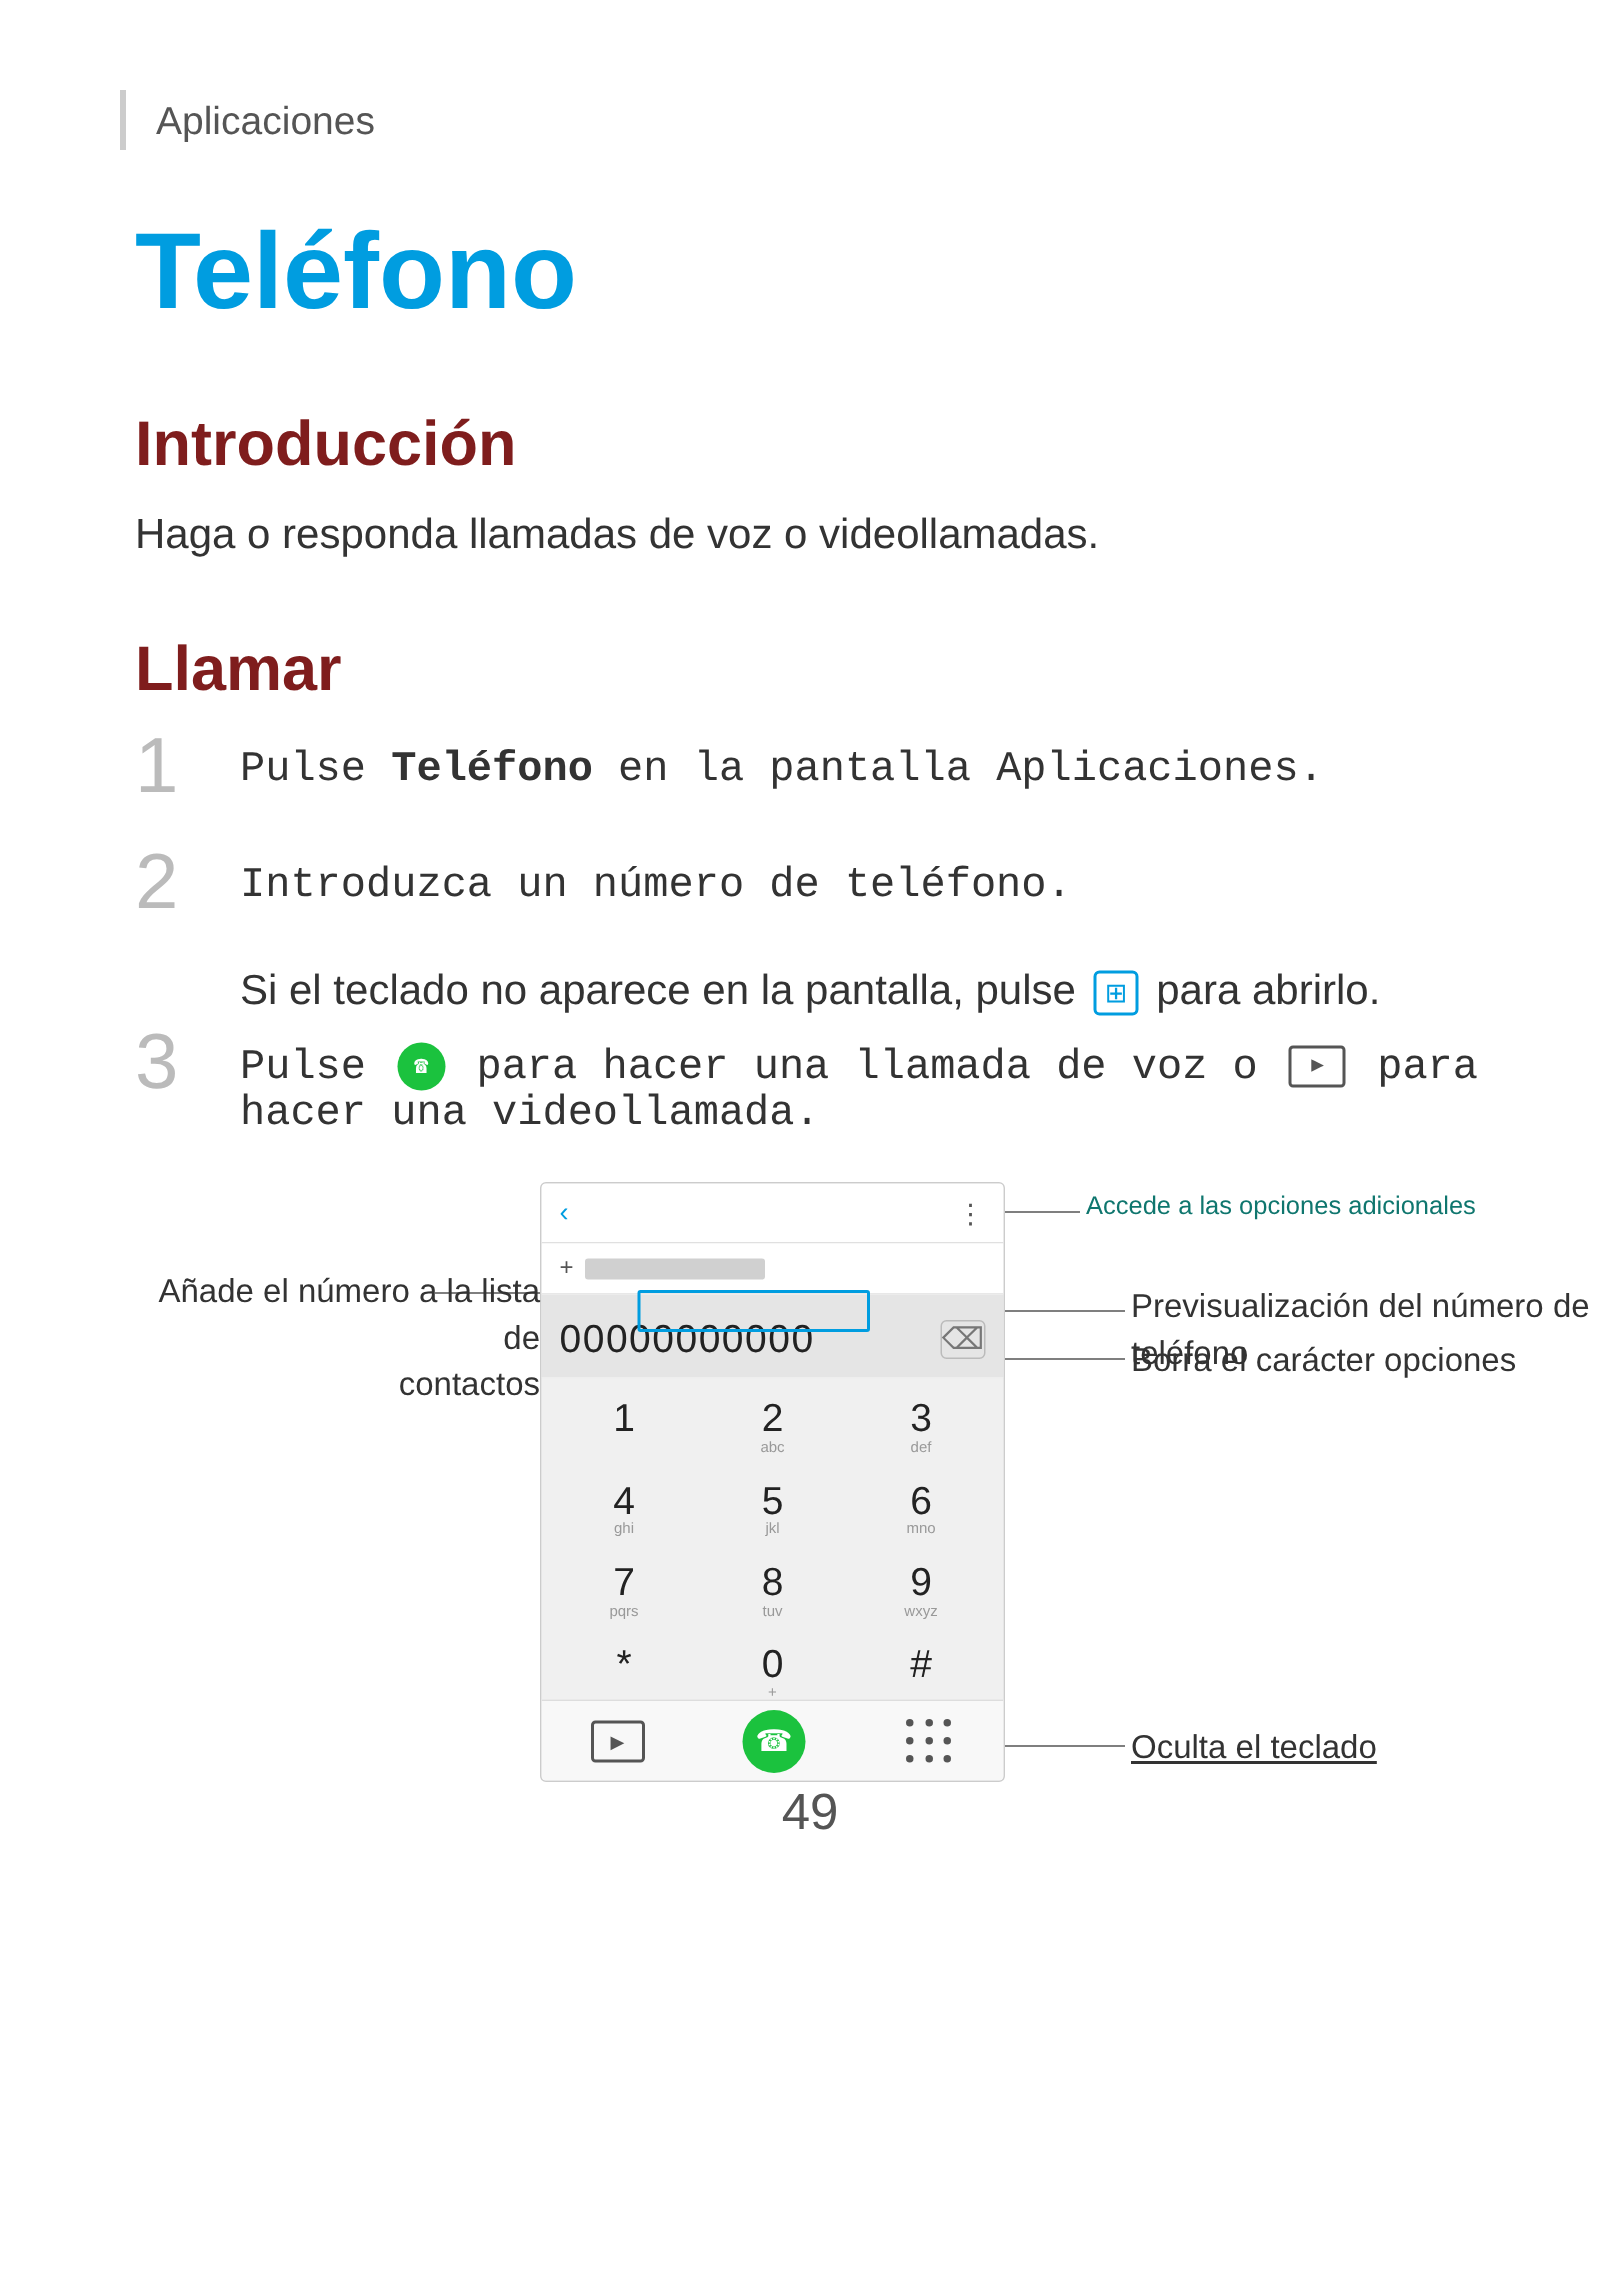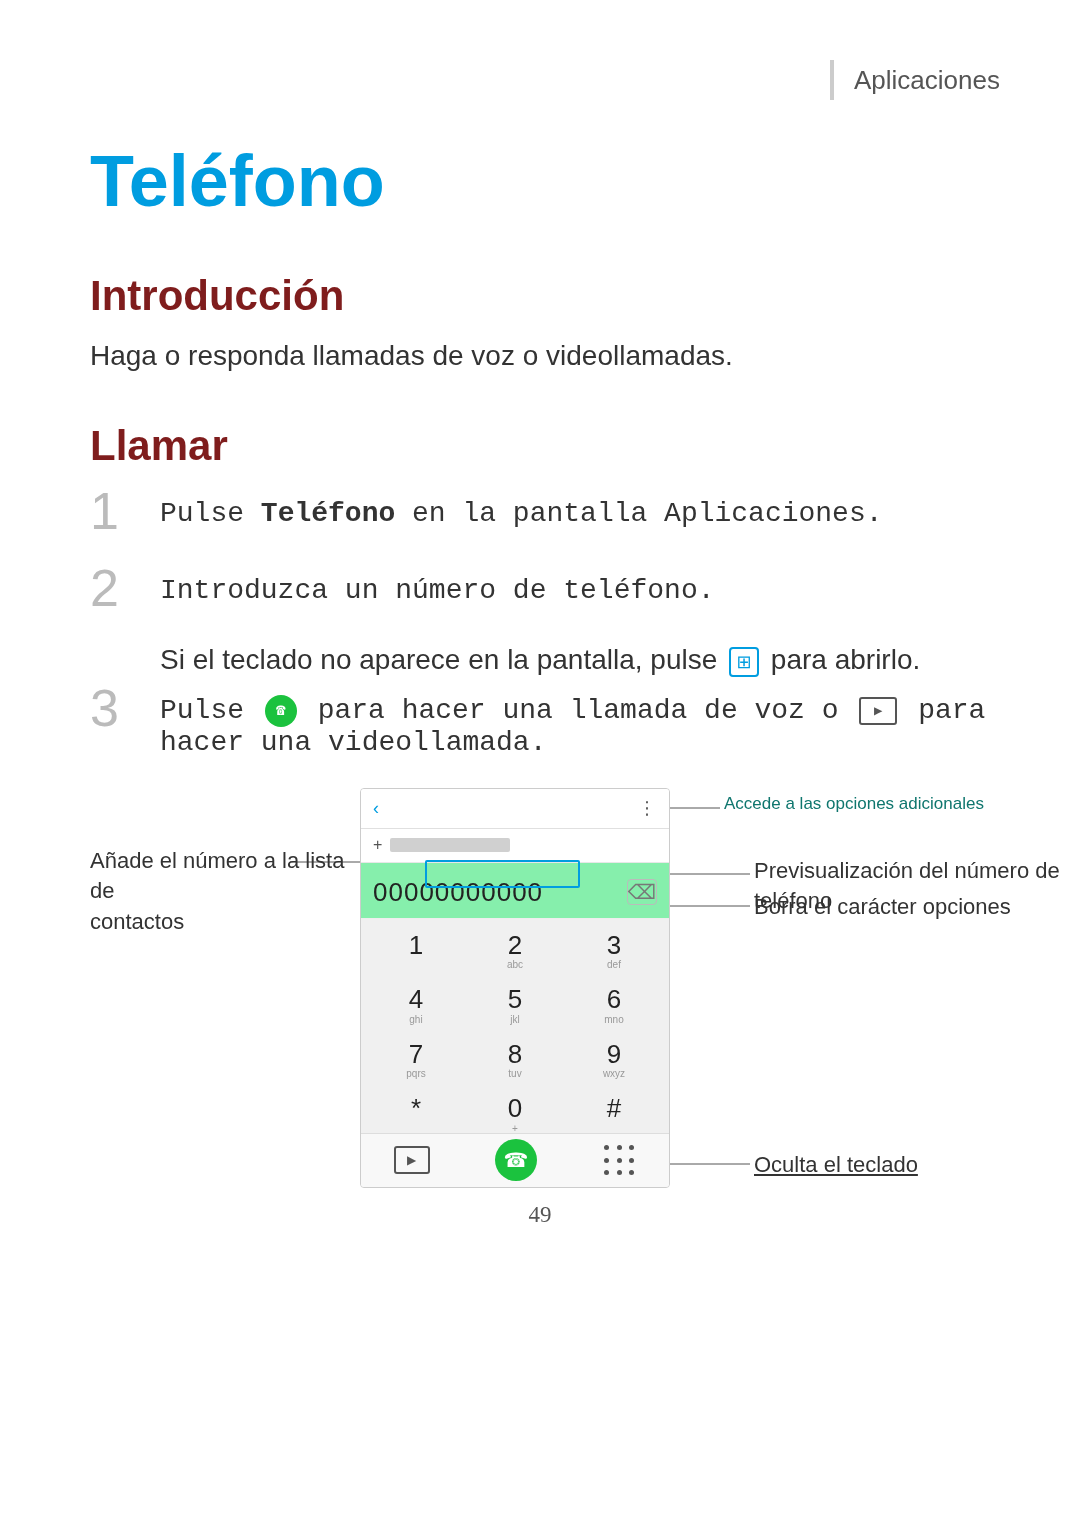--- a/index.html
+++ b/index.html
@@ -15,21 +15,20 @@
 
     .page-container {
       padding: 60px 80px 60px 80px;
       position: relative;
     }
 
     .breadcrumb-bar {
       display: flex;
       align-items: center;
       margin-bottom: 40px;
-      justify-content: flex-end;
     }
 
     .breadcrumb-line {
       width: 4px;
       height: 40px;
       background: #ccc;
       margin-right: 20px;
     }
 
     .breadcrumb-text {
@@ -157,21 +156,21 @@
     }
 
     .contact-number-preview {
       width: 120px;
       height: 14px;
       background: #d0d0d0;
       border-radius: 2px;
     }
 
     .phone-number-display {
-      background: #86efac;
+      background: #e5e5e5;
       padding: 14px 12px 10px;
       display: flex;
       align-items: center;
       justify-content: space-between;
       border-bottom: 1px solid #eee;
     }
 
     .phone-number-text {
       font-size: 26px;
       color: #222;
@@ -289,23 +288,22 @@
     .annotation-right {
       text-align: left;
     }
 
     
     .page-number {
       position: absolute;
       bottom: 40px;
       left: 50%;
       transform: translateX(-50%);
-      font-size: 23px;
+      font-size: 34px;
       color: #555;
-      font-family: Liberation Serif, serif;
     }
 
     .highlight-box {
       position: absolute;
       border: 2px solid #009de0;
       border-radius: 2px;
       pointer-events: none;
     }
   </style>
 </head>
@@ -469,21 +467,21 @@
 
       <line x1="580" y1="118" x2="660" y2="118" stroke="#555" stroke-width="1"></line>
 
       <line x1="270" y1="74" x2="200" y2="74" stroke="#555" stroke-width="1"></line>
 
       <line x1="580" y1="376" x2="660" y2="376" stroke="#555" stroke-width="1"></line>
     </svg>
 
     <div class="annotation annotation-right" style="left: 634px; top: 6px; font-size: 17px; color: #0f766e;">Accede a las opciones adicionales</div>
 
-    <div class="annotation annotation-left" style="left: 0px; top: 58px; font-size: 22px; color: #333; width: 270px; text-align: left; line-height: 1.4;">
+    <div class="annotation annotation-left" style="left: 0px; top: 58px; font-size: 22px; color: #333; width: 270px; text-align: right; line-height: 1.4;">
       <span>Añade el número a la lista de<br>contactos</span>
     </div>
 
     <div class="annotation annotation-right" style="left: 664px; top: 68px; font-size: 22px; color: #333; line-height: 1.4;">
       <span>Previsualización del número de<br>teléfono</span>
     </div>
 
     <div class="annotation annotation-right" style="left: 664px; top: 106px; font-size: 22px; color: #333;">Borra el carácter opciones</div>
 
     <div class="annotation annotation-right" style="left: 664px; top: 364px; font-size: 22px; color: #333; text-decoration: underline;">Oculta el teclado</div>

